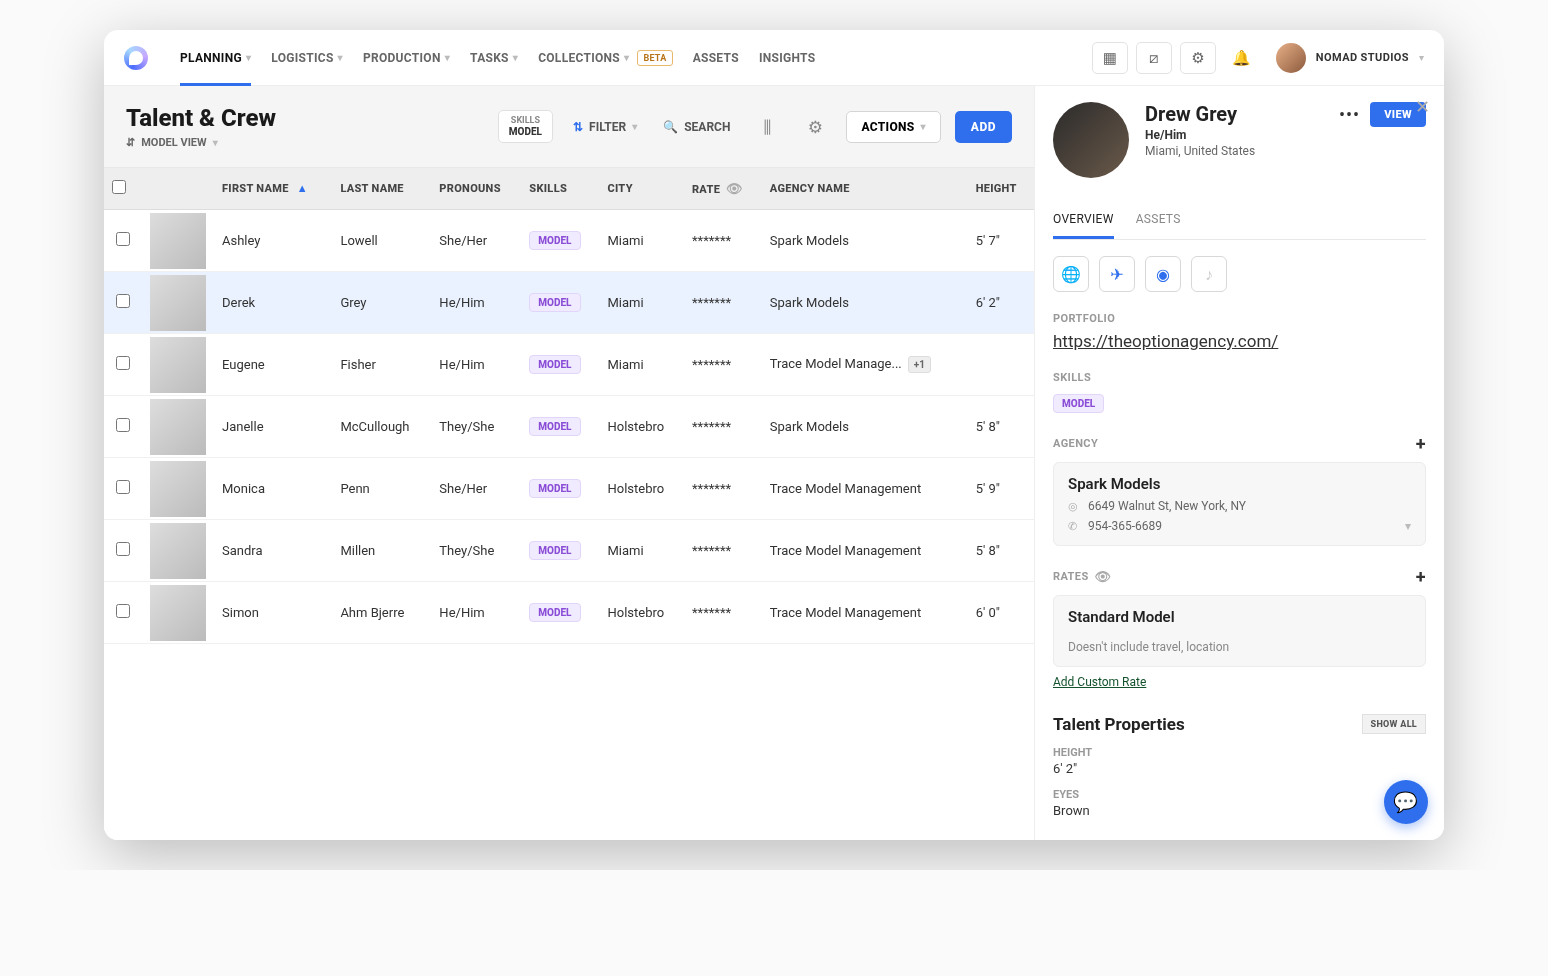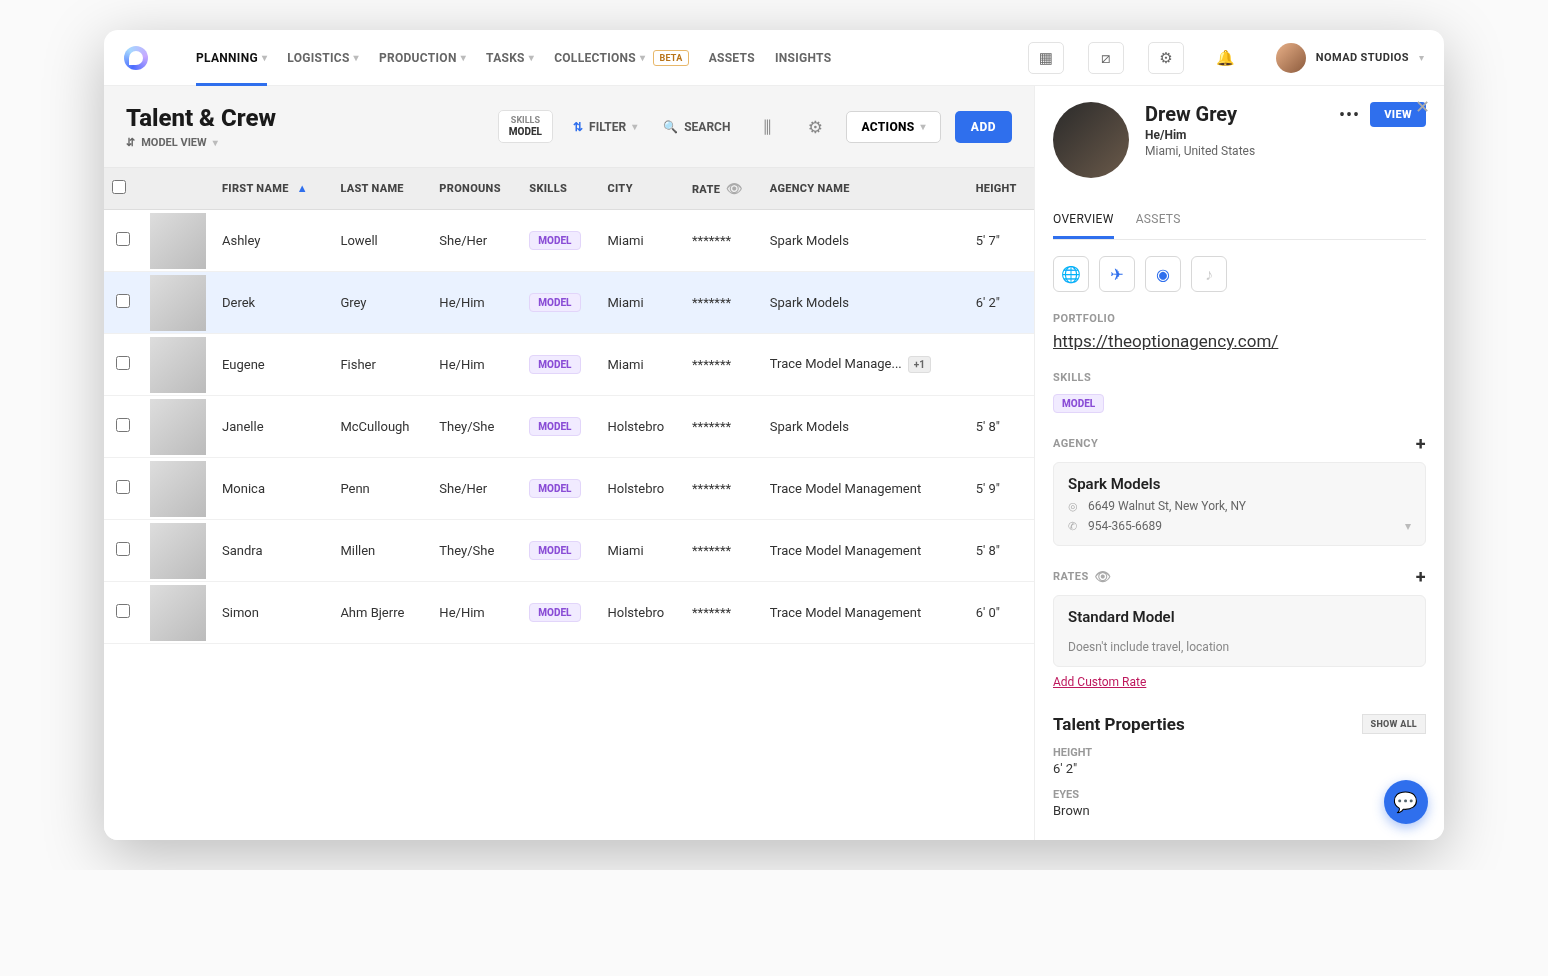--- a/index.html
+++ b/index.html
@@ -1,18 +1,18 @@
 <!DOCTYPE html>
 <html><head>
 <meta charset="utf-8">
 <style>
 *{box-sizing:border-box;margin:0;padding:0;font-family:-apple-system,BlinkMacSystemFont,"Segoe UI",Roboto,sans-serif}
 body{background:#fafafa;padding:30px}
 .app{background:#fff;border-radius:14px;box-shadow:0 15px 60px rgba(0,0,0,.25);overflow:hidden;max-width:1340px;margin:0 auto;height:810px;display:flex;flex-direction:column}
-.topnav{height:56px;border-bottom:1px solid #eee;display:flex;align-items:center;padding:0 20px;gap:24px}
+.topnav{height:56px;border-bottom:1px solid #eee;display:flex;align-items:center;padding:0 20px;gap:8px}
 .logo{width:24px;height:24px;border-radius:50%;background:conic-gradient(from 200deg,#4b6cff,#a5d8ff,#c7a8ff,#4b6cff);position:relative;margin-right:14px}
 .logo::after{content:"";position:absolute;inset:5px;background:#fff;border-radius:50% 50% 50% 0}
 .nav-item{font-size:12px;font-weight:700;color:#666;letter-spacing:.3px;padding:20px 10px;display:flex;align-items:center;gap:4px;cursor:pointer;position:relative}
 .nav-item.active{color:#111}
 .nav-item.active::after{content:"";position:absolute;bottom:0;left:10px;right:10px;height:3px;background:#2f6fed}
 .nav-chev{font-size:10px;color:#bbb}
 .badge-beta{font-size:9px;font-weight:700;color:#b8741a;border:1px solid #e8b86b;padding:2px 5px;border-radius:3px;margin-left:4px}
 .nav-spacer{flex:1}
 .nav-icon{width:36px;height:32px;border:1px solid #e3e3e3;border-radius:5px;display:flex;align-items:center;justify-content:center;color:#666;cursor:pointer;font-size:15px}
 .user-area{display:flex;align-items:center;gap:10px;margin-left:8px;cursor:pointer}
@@ -64,21 +64,21 @@
 .link-btn.dim{color:#ccc}
 .sect-label{font-size:11px;font-weight:700;color:#999;letter-spacing:.4px;margin-top:20px;display:flex;align-items:center}
 .sect-label .plus{margin-left:auto;color:#333;font-size:18px;cursor:pointer}
 .portfolio-link{font-size:17px;color:#333;text-decoration:underline;margin-top:6px;display:inline-block;cursor:pointer}
 .card{background:#f7f7f7;border:1px solid #ececec;border-radius:6px;padding:12px 14px;margin-top:8px}
 .card .title{font-size:15px;font-weight:600;color:#222}
 .card-row{font-size:12px;color:#666;margin-top:6px;display:flex;align-items:center;gap:8px}
 .card-ico{width:12px;color:#aaa;font-size:11px}
 .card-chev{float:right;color:#bbb}
 .rate-sub{font-size:12px;color:#888;margin-top:14px}
-.add-rate{font-size:12px;color:#be185d;text-decoration:underline;margin-top:8px;display:inline-block;cursor:pointer}
+.add-rate{font-size:12px;color:#14532d;text-decoration:underline;margin-top:8px;display:inline-block;cursor:pointer}
 .props-head{display:flex;align-items:center;margin-top:24px}
 .props-title{font-size:17px;font-weight:700;color:#222}
 .show-all{margin-left:auto;font-size:9px;font-weight:800;letter-spacing:.3px;color:#555;background:#f2f2f2;border:1px solid #e0e0e0;padding:4px 8px;border-radius:0;cursor:pointer}
 .prop{margin-top:12px}
 .prop-label{font-size:11px;font-weight:700;color:#999}
 .prop-val{font-size:13px;color:#333;margin-top:2px}
 .chat-fab{position:absolute;bottom:16px;right:16px;width:44px;height:44px;background:#2f6fed;border-radius:50%;display:flex;align-items:center;justify-content:center;color:#fff;font-size:20px;cursor:pointer;box-shadow:0 4px 12px rgba(47,111,237,.4)}
 </style>
 </head>
 <body>

